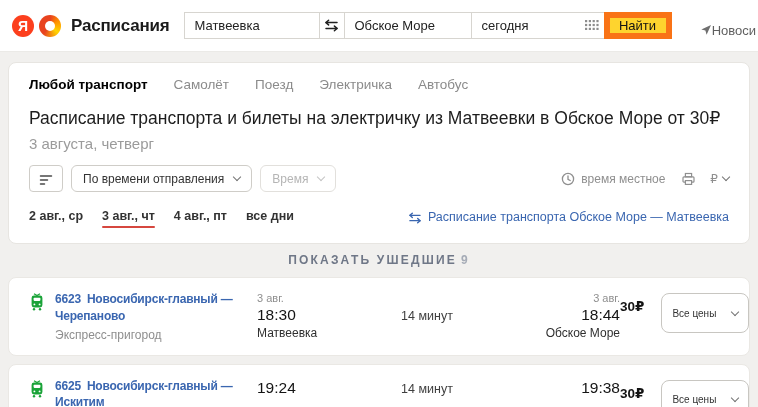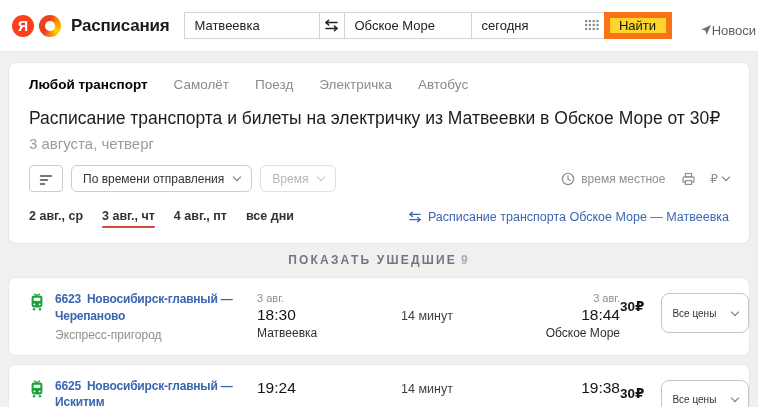--- a/index.html
+++ b/index.html
@@ -51,21 +51,21 @@
   .dd.disabled .chev { border-color:#c4c4c4; }
   .ctrl-right { margin-left:auto; display:flex; align-items:center; color:#8f8f8f; font-size:12px; }
   .local-time { display:flex; align-items:center; gap:6px; cursor:pointer; }
   .printer-btn { margin-left:16px; cursor:pointer; display:flex; }
   .currency { margin-left:14px; display:flex; align-items:center; gap:5px; cursor:pointer; }
   .datebar { margin-top:17px; display:flex; align-items:center; gap:19px; font-size:12.5px;
              font-weight:600; color:#333; }
   .date-tab { cursor:pointer; position:relative; padding-bottom:4px; }
   .date-tab.active::after { content:""; position:absolute; left:0; right:0; bottom:-1px; height:2px;
                             background:#d6473f; border-radius:1px; }
-  .reverse-link { margin-left:auto; color:#3a66b0; font-weight:400; display:flex; align-items:center;
+  .reverse-link { margin-left:auto; color:#3a66b0; font-weight:400; display:flex; align-items:flex-end;
                   gap:6px; cursor:pointer; padding-bottom:2px; }
   
   .departed { margin-top:9px; text-align:center; font-size:12px; letter-spacing:2.2px;
               color:#6f7787; font-weight:600; cursor:pointer; }
   .departed .count { color:#a5abb6; margin-left:4px; }
   
   .rcard { margin:10px 8px 0; background:#fff; border:1px solid #eae8e4; border-radius:8px;
            padding:13px 20px; display:flex; align-items:flex-start; }
   .rcard + .rcard { margin-top:8px; }
   .route-col { display:flex; gap:10px; width:224px; flex-shrink:0; }

